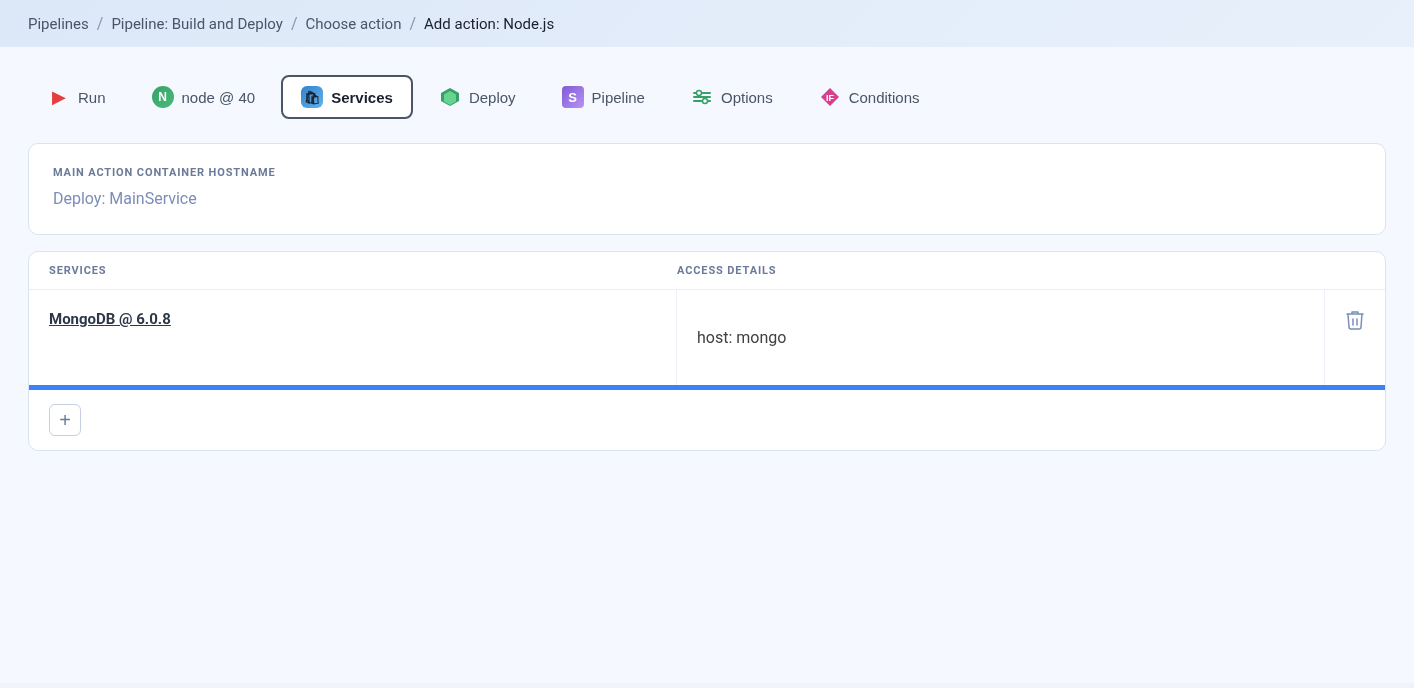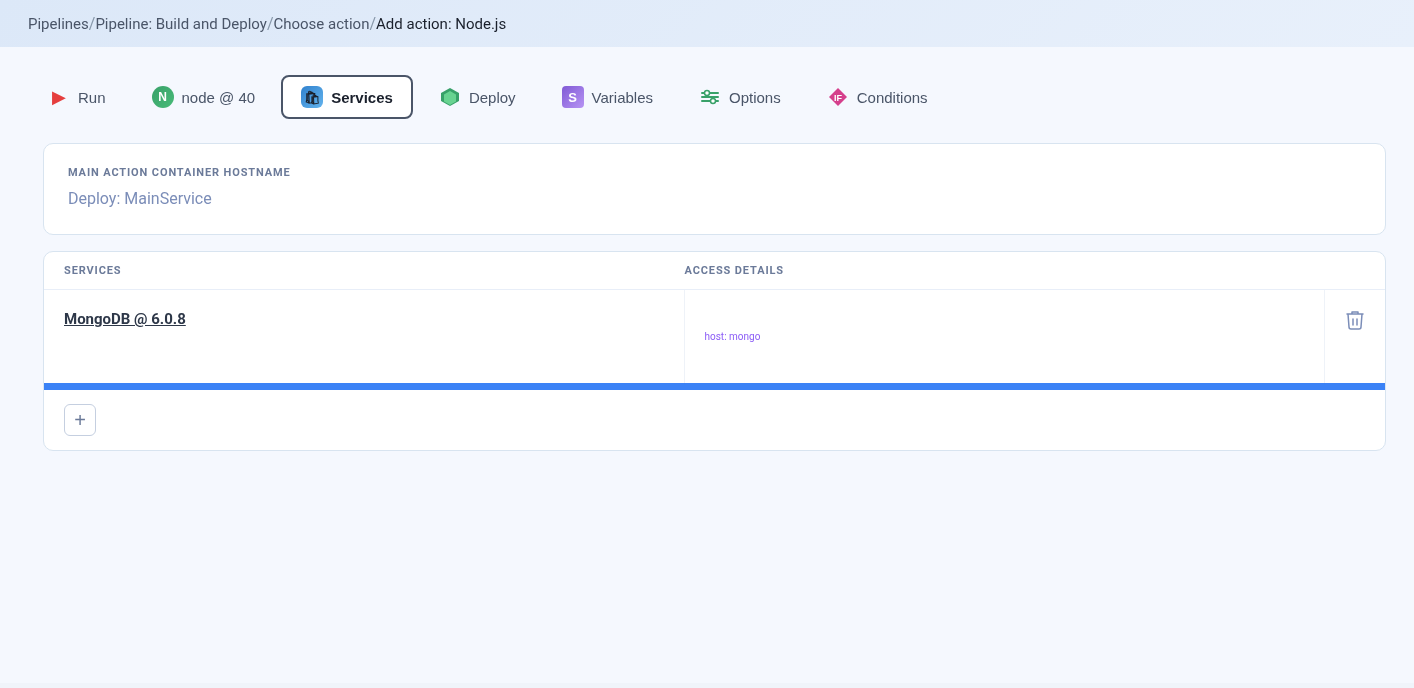--- a/index.html
+++ b/index.html
@@ -9,20 +9,21 @@
       min-height: 688px;
       width: 1414px;
     }
 
     
     .breadcrumb-bar {
       background: linear-gradient(135deg, #dce8f8 0%, #e8f0fb 100%);
       padding: 14px 28px;
       display: flex;
       align-items: center;
+      gap: 8px;
       font-size: 15px;
     }
     .breadcrumb-item {
       color: #4a5568;
     }
     .breadcrumb-separator {
       color: #8898aa;
       font-size: 16px;
     }
     .breadcrumb-current {
@@ -75,21 +76,20 @@
       line-height: 1;
     }
 
     
     .card {
       background: #fff;
       border: 1.5px solid #d8e4f0;
       border-radius: 10px;
       margin-bottom: 16px;
       overflow: hidden;
-      margin-left: 15px;
     }
 
     
     .hostname-card {
       padding: 22px 24px 26px 24px;
     }
     .hostname-label {
       font-size: 11px;
       font-weight: 700;
       letter-spacing: 0.08em;
@@ -115,21 +115,21 @@
     .services-col-header {
       font-size: 11px;
       font-weight: 700;
       letter-spacing: 0.08em;
       color: #6b7a99;
       text-transform: uppercase;
     }
     .service-row {
       display: grid;
       grid-template-columns: 1fr 1fr 60px;
-      border-bottom: 7px solid #3b82f6;
+      border-bottom: 5px solid #3b82f6;
       min-height: 100px;
     }
     .service-name-cell {
       padding: 20px;
       display: flex;
       align-items: flex-start;
       border-right: 1px solid #eef2f8;
     }
     .service-name-link {
       font-size: 15px;
@@ -138,22 +138,22 @@
       text-decoration: underline;
       cursor: pointer;
     }
     .service-access-cell {
       display: flex;
       flex-direction: column;
       border-right: 1px solid #eef2f8;
     }
     .access-detail-row {
       padding: 14px 20px;
-      font-size: 10px;
-      color: #8b5cf6;
+      font-size: 16px;
+      color: #404040;
       border-bottom: 1px solid #eef2f8;
       flex: 1;
       display: flex;
       align-items: center;
     }
     .access-detail-row:last-child {
       border-bottom: none;
     }
     .service-action-cell {
       display: flex;
@@ -264,21 +264,21 @@
           <polygon points="11,5 17,8.5 17,15.5 11,19 5,15.5 5,8.5" fill="#68d391"></polygon>
         </svg>
       </span>
       <span>Deploy</span>
     </button>
 
     <button class="tab">
       <span class="tab-icon">
         <span class="icon-variables" style="width:22px;height:22px;background:linear-gradient(135deg,#805ad5,#b794f4);border-radius:4px;display:flex;align-items:center;justify-content:center;font-size:13px;color:#fff;font-weight:700;">S</span>
       </span>
-      <span>Variables</span>
+      <span>Pipeline</span>
     </button>
 
     <button class="tab">
       <span class="tab-icon icon-options">
         <svg width="22" height="22" viewBox="0 0 22 22" fill="none">
           <line x1="3" y1="7" x2="19" y2="7" stroke="#38a169" stroke-width="2" stroke-linecap="round"></line>
           <line x1="3" y1="11" x2="19" y2="11" stroke="#38a169" stroke-width="2" stroke-linecap="round"></line>
           <line x1="3" y1="15" x2="19" y2="15" stroke="#38a169" stroke-width="2" stroke-linecap="round"></line>
           <circle cx="8" cy="7" r="2.5" fill="#fff" stroke="#38a169" stroke-width="1.5"></circle>
           <circle cx="14" cy="15" r="2.5" fill="#fff" stroke="#38a169" stroke-width="1.5"></circle>

